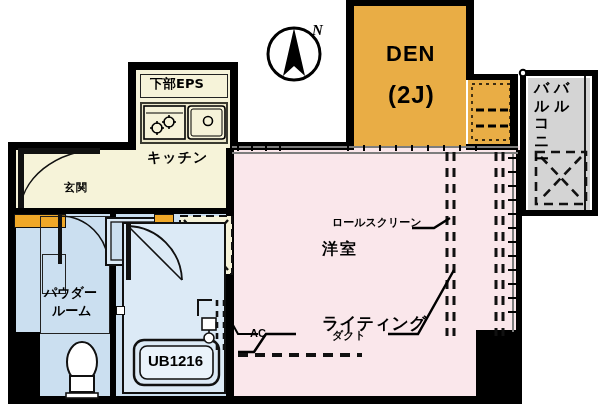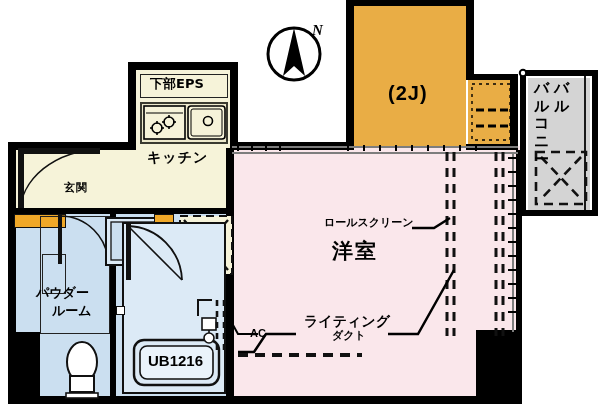--- a/index.html
+++ b/index.html
@@ -277,32 +277,33 @@
     <polygon points="31,8 42,56 31,46 20,56" fill="#000"></polygon>
   </svg>
   <div class="lbl" style="left:312px;top:22px;font-family:'Liberation Serif',serif;font-style:italic;font-size:15px;font-weight:bold;">N</div>
 
   <div class="lbl jp" style="left:150px;top:77px;font-size:13px;letter-spacing:0px;">下部EPS</div>
 
   <div class="lbl jp" style="left:147px;top:150px;font-size:14px;letter-spacing:1px;">キッチン</div>
 
   <div class="lbl jp" style="left:64px;top:182px;font-size:11px;letter-spacing:1px;">玄関</div>
 
-  <div class="lbl en" style="left:388px;top:82px;font-size:20px;letter-spacing:1px;">(2J)</div>
-
-  <div class="lbl jp" style="left:332px;top:240px;font-size:21px;letter-spacing:2px;">洋室</div>
-
-  <div class="lbl jp" style="left:36px;top:286px;font-size:13px;letter-spacing:0px;">パウダー</div>
+  <div class="lbl en" style="left:386px;top:42px;font-size:22px;letter-spacing:1px;">DEN</div>
+  <div class="lbl en" style="left:388px;top:82px;font-size:24px;letter-spacing:1px;">(2J)</div>
+
+  <div class="lbl jp" style="left:322px;top:240px;font-size:16px;letter-spacing:2px;">洋室</div>
+
+  <div class="lbl jp" style="left:44px;top:286px;font-size:13px;letter-spacing:0px;">パウダー</div>
   <div class="lbl jp" style="left:52px;top:304px;font-size:13px;letter-spacing:0px;">ルーム</div>
 
   <div class="lbl en" style="left:148px;top:353px;font-size:15px;letter-spacing:0px;">UB1216</div>
 
   <div class="lbl jp" style="left:534px;top:80px;font-size:15px;line-height:1.18;width:22px;"><span>バ</span><br><span>ル</span><br><span>コ</span><br><span>ニ</span><br><span>ー</span></div>
   <div class="lbl jp" style="left:554px;top:80px;font-size:15px;line-height:1.18;width:22px;"><span>バ</span><br><span>ル</span></div>
 
-  <div class="lbl jp" style="left:324px;top:217px;font-size:11px;letter-spacing:0px;">ロールスクリーン</div>
-
-  <div class="lbl jp" style="left:304px;top:314px;font-size:14px;">ライティング</div>
+  <div class="lbl jp" style="left:332px;top:217px;font-size:11px;letter-spacing:0px;">ロールスクリーン</div>
+
+  <div class="lbl jp" style="left:322px;top:314px;font-size:17px;">ライティング</div>
   <div class="lbl jp" style="left:332px;top:330px;font-size:11px;">ダクト</div>
 
   <div class="lbl en" style="left:250px;top:327px;font-size:11px;">AC</div>
 
 </div>
 
 </body></html>

